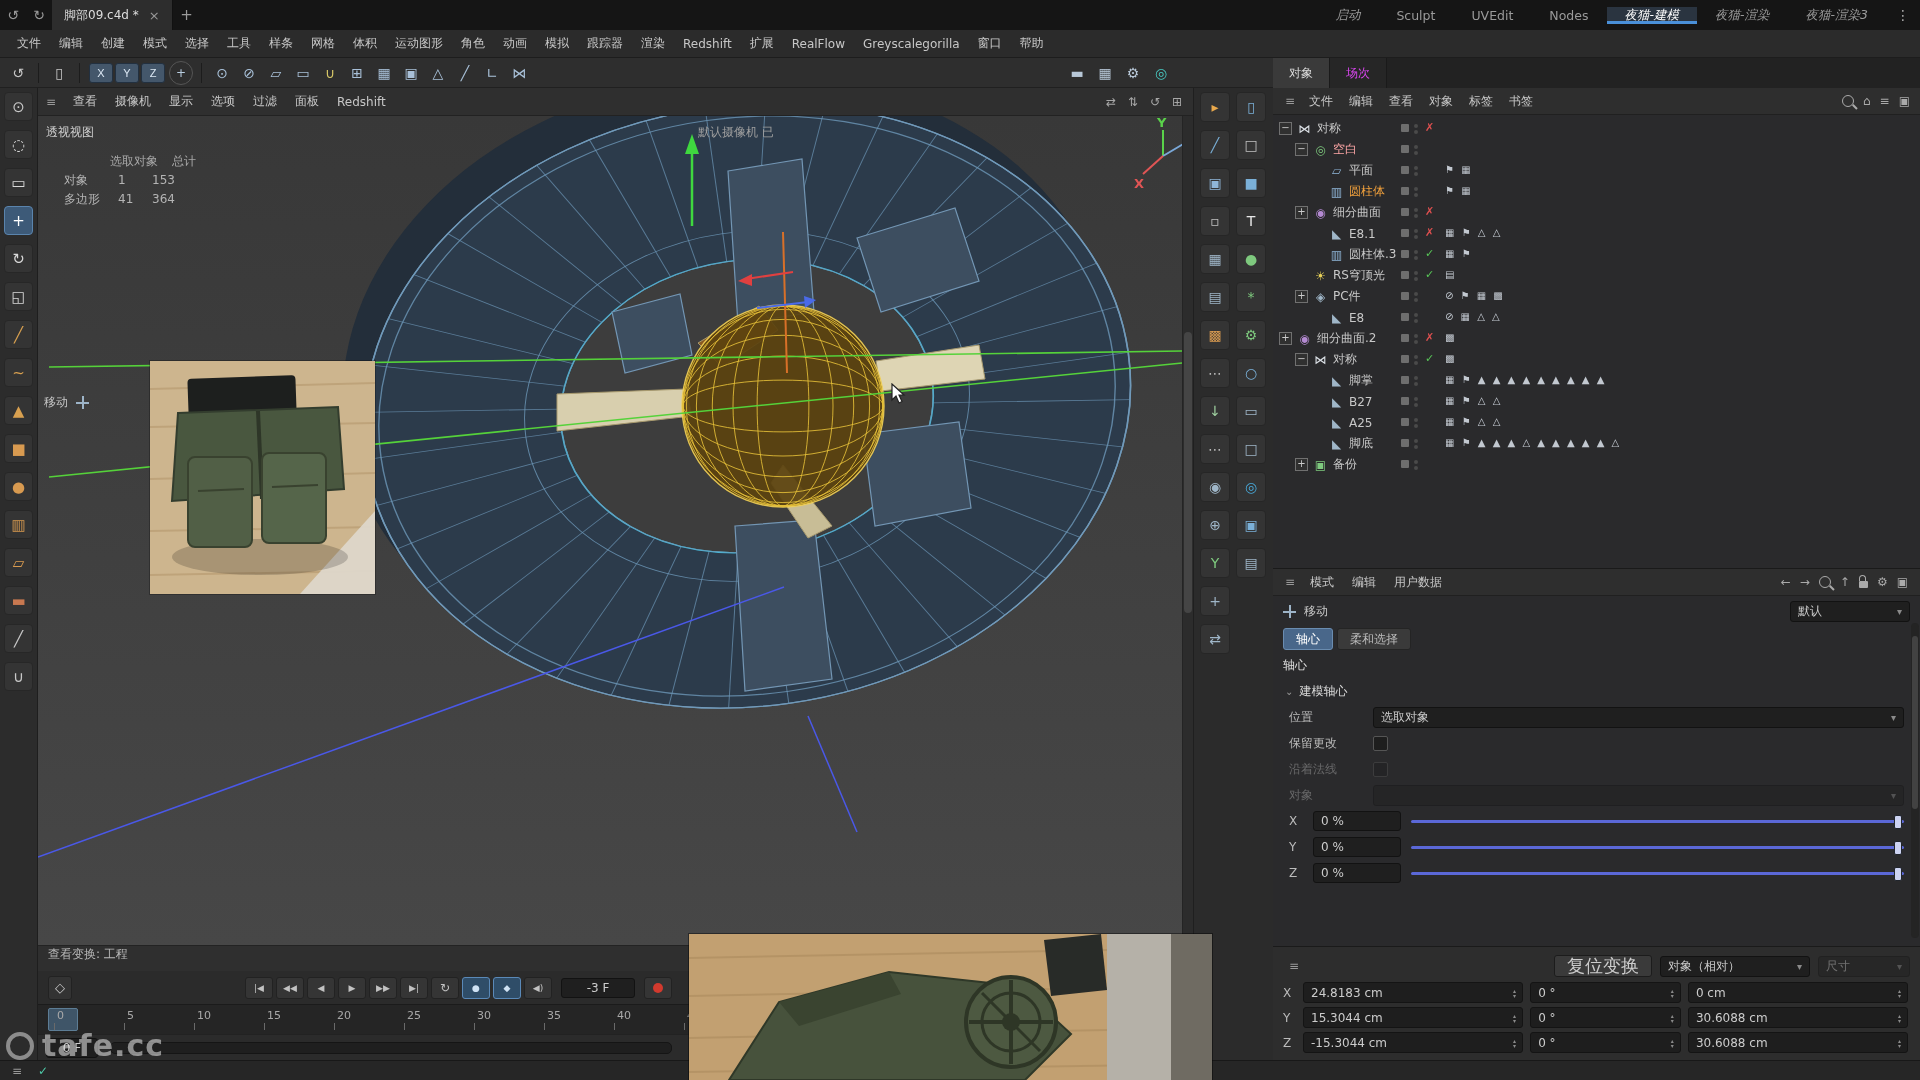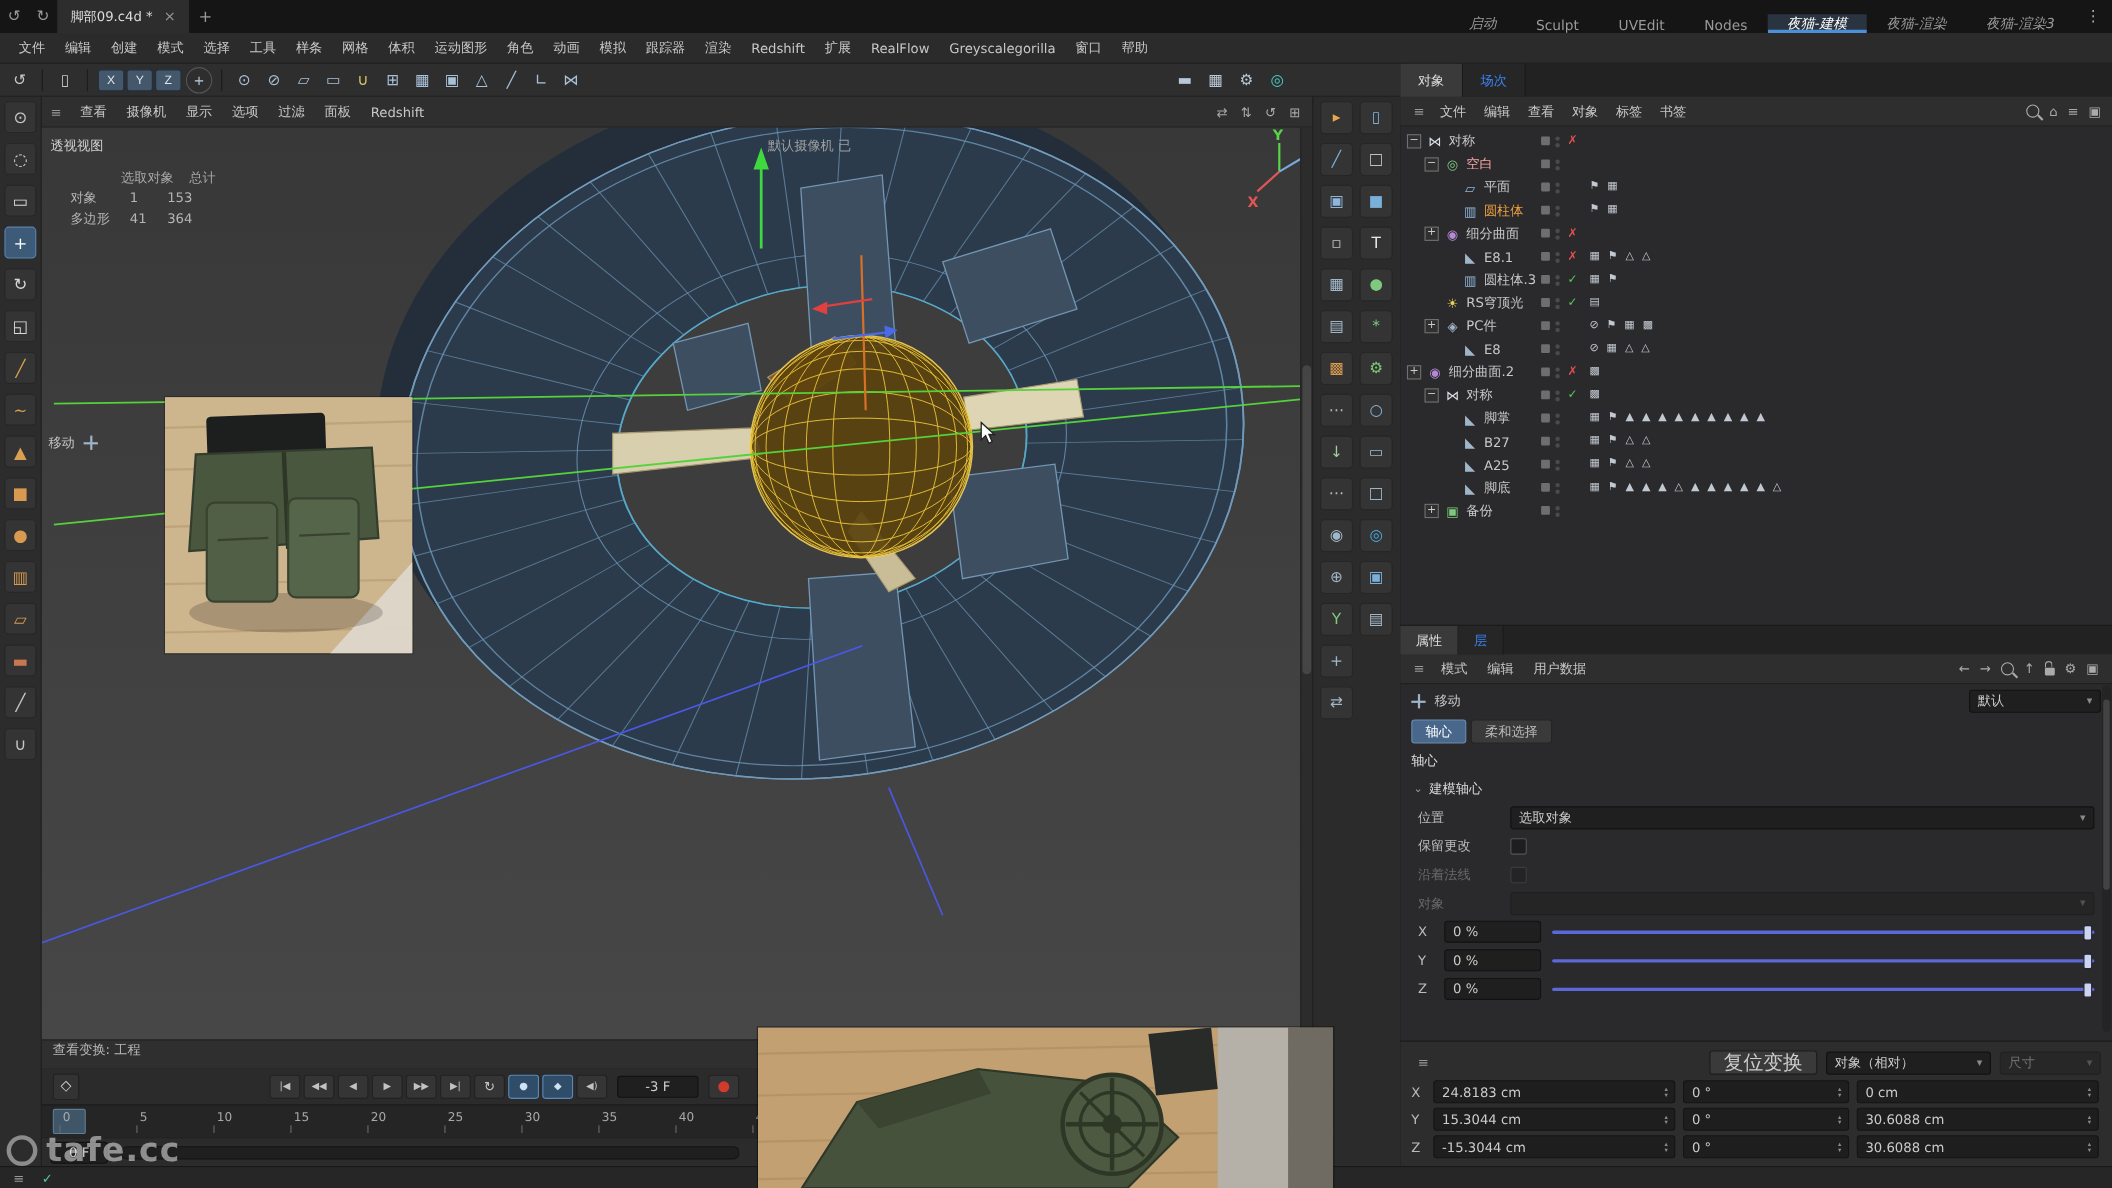--- a/index.html
+++ b/index.html
@@ -9,21 +9,21 @@
   .row{display:flex;align-items:center}
 
   
   .titlebar{position:absolute;left:0;top:0;width:1920px;height:30px;background:#151515;
             display:flex;align-items:center;border-bottom:1px solid #0c0c0c}
   .tb-hist{width:26px;text-align:center;color:#9a9a9a;font-size:14px}
   .doc-tab{height:30px;background:#2d2d2d;display:flex;align-items:center;gap:10px;
            padding:0 12px;color:#ddd;border-right:1px solid #111}
   .doc-close{color:#999;font-size:13px}
   .tab-add{width:28px;text-align:center;color:#9a9a9a;font-size:15px}
-  .layout-tabs{margin-left:auto;display:flex;height:30px;align-items:flex-end}
+  .layout-tabs{margin-left:auto;display:flex;height:30px;align-items:center}
   .ltab{display:flex;align-items:center;padding:0 18px;color:#9a9a9a;font-size:12.5px}
   .ltab.ital{font-style:italic}
   .ltab.active{color:#fff;background:#2a3440;box-shadow:inset 0 -3px 0 #4a90d9;font-style:italic}
   .tb-overflow{width:34px;text-align:center;color:#aaa;font-size:14px}
 
   
   .menubar{position:absolute;left:0;top:30px;width:1920px;height:28px;background:#2b2b2b;
            display:flex;align-items:center;padding-left:8px;border-bottom:1px solid #1d1d1d;box-sizing:border-box}
   .mitem{padding:4px 9px;color:#c7c7c7;white-space:nowrap}
 
@@ -103,21 +103,21 @@
   .right-rails{position:absolute;left:1193px;top:88px;width:80px;height:972px;background:#2b2b2b;
                border-left:1px solid #1f1f1f;display:flex;gap:6px;padding:4px 0 0 6px;box-sizing:border-box}
   .rrcol{display:flex;flex-direction:column;gap:8px}
   .rric{width:28px;height:28px;display:flex;align-items:center;justify-content:center;font-size:14px;
         background:#343434;border:1px solid #262626;border-radius:4px}
 
   
   .right-panel-bg{position:absolute;left:1273px;top:58px;width:647px;height:1002px;background:#282828;border-left:1px solid #161616}
   .om-block{position:absolute;left:1273px;top:58px;width:647px;height:510px;background:#2a2a2c;box-sizing:border-box}
   .om-tabs{height:30px;background:#222;display:flex;align-items:stretch}
-  .omtab{display:flex;align-items:center;padding:0 16px;color:#3b82f6;background:#262626;border-right:1px solid #1a1a1a}
+  .omtab{display:flex;align-items:center;padding:0 16px;color:#d946ef;background:#262626;border-right:1px solid #1a1a1a}
   .omtab.active{background:#3a3a3a;color:#ddd}
   .om-menu{height:26px;background:#2e2e2e;display:flex;align-items:center;border-bottom:1px solid #202020;padding:0 6px}
   .om-burger{width:22px;text-align:center;color:#999}
   .om-menu .mitem{padding:3px 8px}
   .om-right{margin-left:auto;display:flex;align-items:center;gap:9px;margin-right:4px;color:#aaa}
   .tree{padding-top:3px}
   .trow{position:relative;height:21px;display:flex;align-items:center;padding-left:6px}
   .trow.d1{padding-left:22px}.trow.d2{padding-left:38px}
   .texp{width:11px;height:11px;border:1px solid #707070;background:#303030;color:#ccc;font-size:10px;
         line-height:9px;text-align:center;margin-right:4px;flex:none}
@@ -726,24 +726,20 @@
         <span class="ticon" style="color:#7ec97e">▣</span>
         <span class="tlabel">备份</span>
         <span class="tdots"></span>
         <span class="tstate"></span>
         <span class="ttags"></span>
       </div>
   </div>
 </div>
 
 <div class="attr-block">
-  <div class="attr-tabs">
-    <span class="omtab active">属性</span>
-      <span class="omtab">层</span>
-  </div>
   <div class="attr-menu">
     <span class="om-burger">≡</span>
     <div class="row">
       <span class="mitem">模式</span>
         <span class="mitem">编辑</span>
         <span class="mitem">用户数据</span>
     </div>
     <div class="attr-right">
       <span>←</span>
       <span>→</span>

